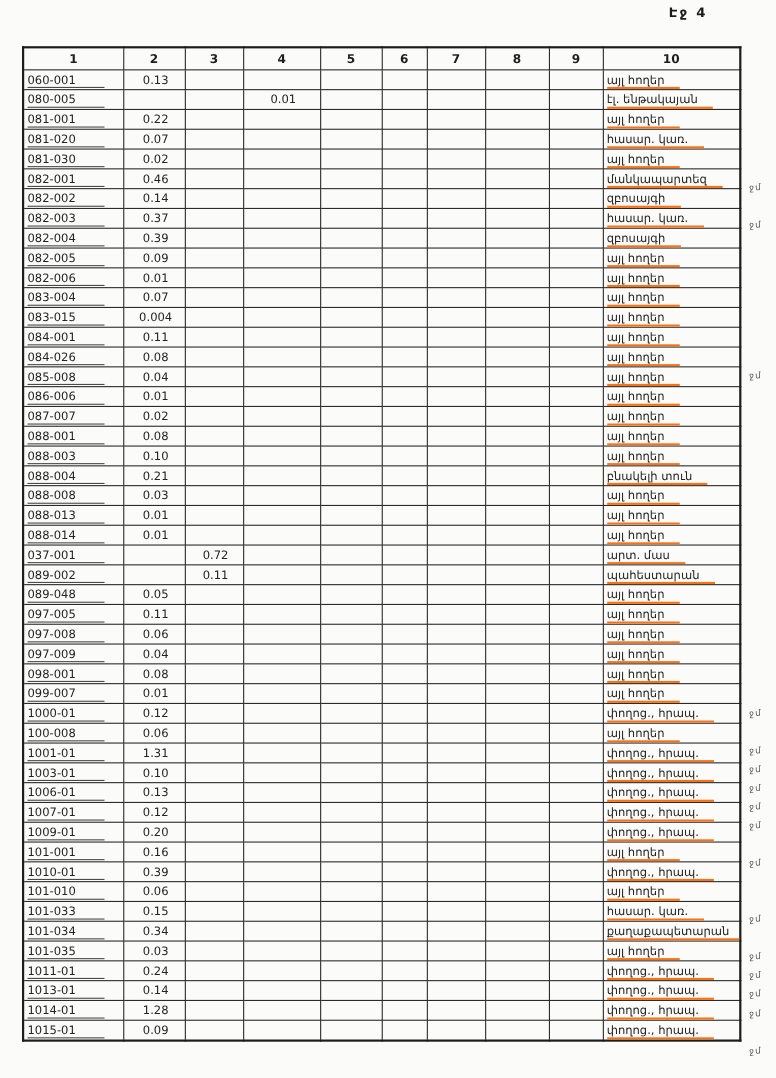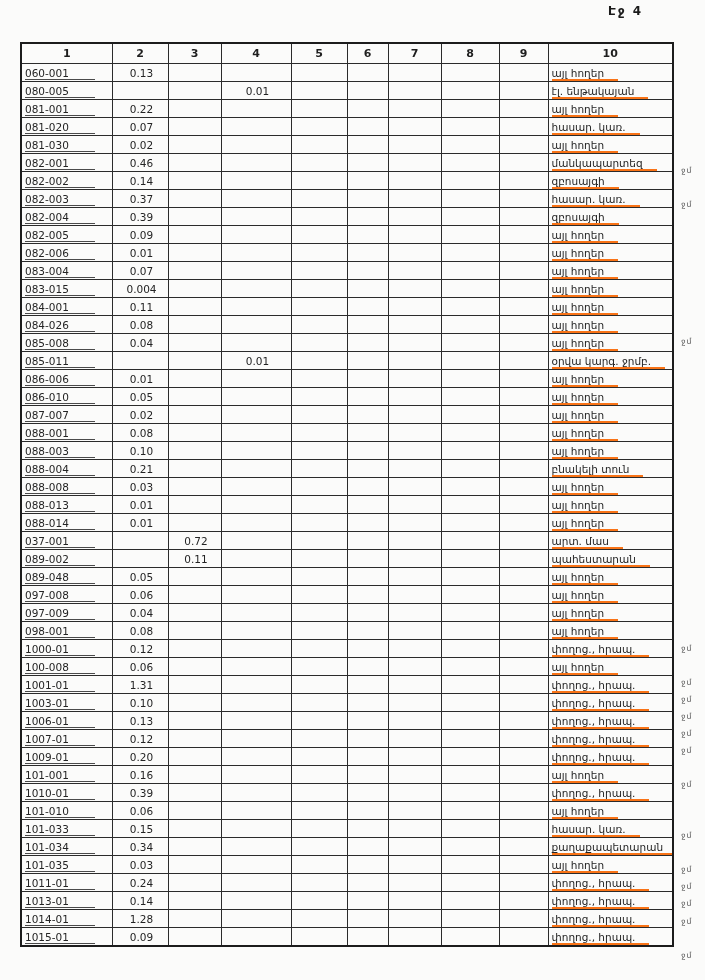--- a/index.html
+++ b/index.html
@@ -270,56 +270,32 @@
           <td class="num"></td>
           <td class="num"></td>
           <td class="num"></td>
           <td class="num"></td>
           <td class="num"></td>
           <td class="num"></td>
           <td class="num"></td>
           <td class="lbl"><span class="u">այլ հողեր</span></td>
         </tr>
         <tr>
-          <td class="code"><span class="u">085-011</span></td>
-          <td class="num"></td>
-          <td class="num"></td>
-          <td class="num">0.01</td>
-          <td class="num"></td>
-          <td class="num"></td>
-          <td class="num"></td>
-          <td class="num"></td>
-          <td class="num"></td>
-          <td class="lbl"><span class="u">օրվա կարգ. ջրմբ.</span></td>
-        </tr>
-        <tr>
           <td class="code"><span class="u">086-006</span></td>
           <td class="num">0.01</td>
           <td class="num"></td>
           <td class="num"></td>
           <td class="num"></td>
           <td class="num"></td>
           <td class="num"></td>
           <td class="num"></td>
           <td class="num"></td>
           <td class="lbl"><span class="u">այլ հողեր</span></td>
         </tr>
         <tr>
-          <td class="code"><span class="u">086-010</span></td>
-          <td class="num">0.05</td>
-          <td class="num"></td>
-          <td class="num"></td>
-          <td class="num"></td>
-          <td class="num"></td>
-          <td class="num"></td>
-          <td class="num"></td>
-          <td class="num"></td>
-          <td class="lbl"><span class="u">այլ հողեր</span></td>
-        </tr>
-        <tr>
           <td class="code"><span class="u">087-007</span></td>
           <td class="num">0.02</td>
           <td class="num"></td>
           <td class="num"></td>
           <td class="num"></td>
           <td class="num"></td>
           <td class="num"></td>
           <td class="num"></td>
           <td class="num"></td>
           <td class="lbl"><span class="u">այլ հողեր</span></td>
@@ -426,20 +402,32 @@
           <td class="num"></td>
           <td class="num"></td>
           <td class="num"></td>
           <td class="num"></td>
           <td class="num"></td>
           <td class="num"></td>
           <td class="num"></td>
           <td class="lbl"><span class="u">այլ հողեր</span></td>
         </tr>
         <tr>
+          <td class="code"><span class="u">097-005</span></td>
+          <td class="num">0.11</td>
+          <td class="num"></td>
+          <td class="num"></td>
+          <td class="num"></td>
+          <td class="num"></td>
+          <td class="num"></td>
+          <td class="num"></td>
+          <td class="num"></td>
+          <td class="lbl"><span class="u">այլ հողեր</span></td>
+        </tr>
+        <tr>
           <td class="code"><span class="u">097-008</span></td>
           <td class="num">0.06</td>
           <td class="num"></td>
           <td class="num"></td>
           <td class="num"></td>
           <td class="num"></td>
           <td class="num"></td>
           <td class="num"></td>
           <td class="num"></td>
           <td class="lbl"><span class="u">այլ հողեր</span></td>
@@ -452,20 +440,32 @@
           <td class="num"></td>
           <td class="num"></td>
           <td class="num"></td>
           <td class="num"></td>
           <td class="num"></td>
           <td class="lbl"><span class="u">այլ հողեր</span></td>
         </tr>
         <tr>
           <td class="code"><span class="u">098-001</span></td>
           <td class="num">0.08</td>
+          <td class="num"></td>
+          <td class="num"></td>
+          <td class="num"></td>
+          <td class="num"></td>
+          <td class="num"></td>
+          <td class="num"></td>
+          <td class="num"></td>
+          <td class="lbl"><span class="u">այլ հողեր</span></td>
+        </tr>
+        <tr>
+          <td class="code"><span class="u">099-007</span></td>
+          <td class="num">0.01</td>
           <td class="num"></td>
           <td class="num"></td>
           <td class="num"></td>
           <td class="num"></td>
           <td class="num"></td>
           <td class="num"></td>
           <td class="num"></td>
           <td class="lbl"><span class="u">այլ հողեր</span></td>
         </tr>
         <tr>

